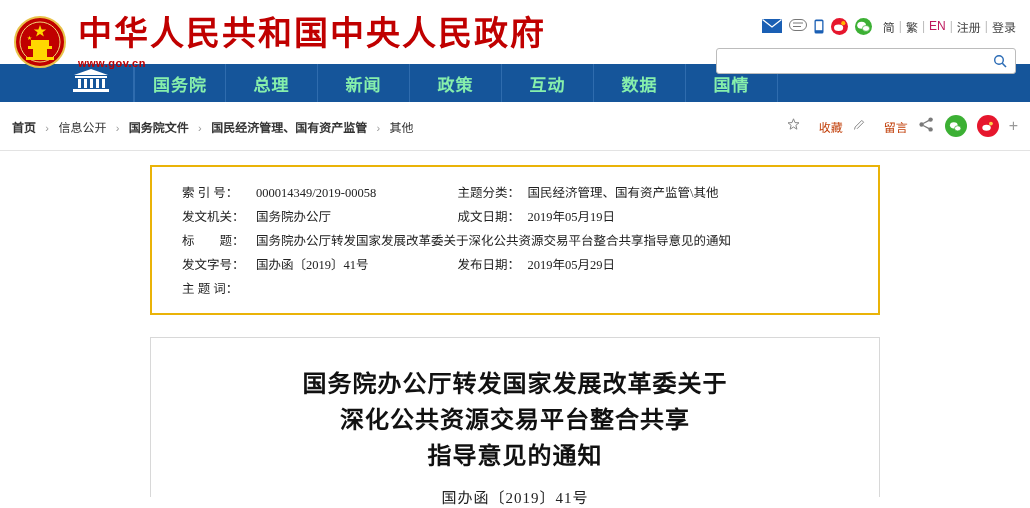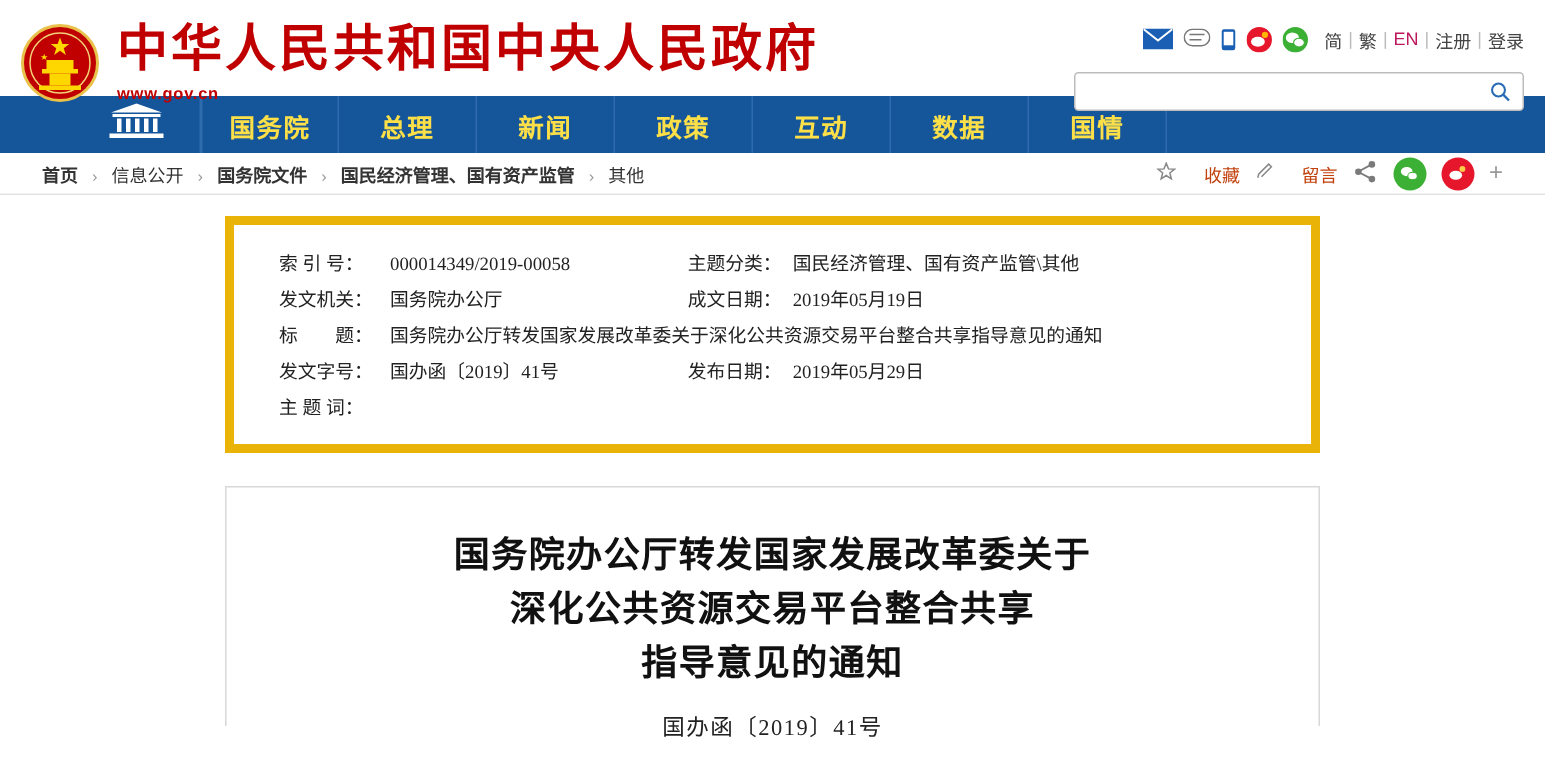--- a/index.html
+++ b/index.html
@@ -122,37 +122,37 @@
     align-items: center;
     justify-content: center;
     border-right: 1px solid #2f6cae;
   }
   .nav-item {
     min-width: 92px;
     padding: 0 16px;
     display: flex;
     align-items: center;
     justify-content: center;
-    color: #fde047;
+    color: #86efac;
     font-size: 17px;
     font-weight: bold;
     font-family: "Liberation Sans", sans-serif;
     text-decoration: none;
     border-right: 1px solid #2f6cae;
     letter-spacing: 1px;
   }
   .nav-item:first-of-type { border-left: 1px solid #2f6cae; }
 
   
   .crumb-row {
-    height: 28px;
+    height: 49px;
     border-bottom: 1px solid #e3e3e3;
     display: flex;
     align-items: center;
-    padding: 0 28px;
+    padding: 0 12px;
     font-size: 12px;
     color: #333;
   }
   .crumb a { color: #333; text-decoration: none; }
   .crumb .arrow { color: #999; margin: 0 6px; font-size: 11px; }
   .crumb .b { font-weight: bold; }
 
   .crumb-tools {
     margin-left: auto;
     display: flex;
@@ -170,21 +170,21 @@
   .c-wechat { background:#3cb034; }
   .c-weibo  { background:#e6162d; }
   .plus { color:#999; font-size: 16px; cursor:pointer; }
 
   
   .doc-wrap {
     width: 730px;
     margin: 14px auto 0 auto;
   }
   .meta-box {
-    border: 6px solid #eab308;
+    border: 2px solid #eab308;
     padding: 14px 30px 12px 30px;
     font-family: "Liberation Serif", "DejaVu Serif", serif;
     font-size: 12.5px;
     color: #222;
   }
   table.meta { width: 100%; border-collapse: collapse; }
   table.meta td { padding: 3px 0; vertical-align: top; line-height: 18px; }
   td.lbl { width: 74px; white-space: nowrap; color: #222; }
   td.val { padding-right: 18px; }
   td.lbl2 { width: 70px; white-space: nowrap; padding-left: 6px; }

